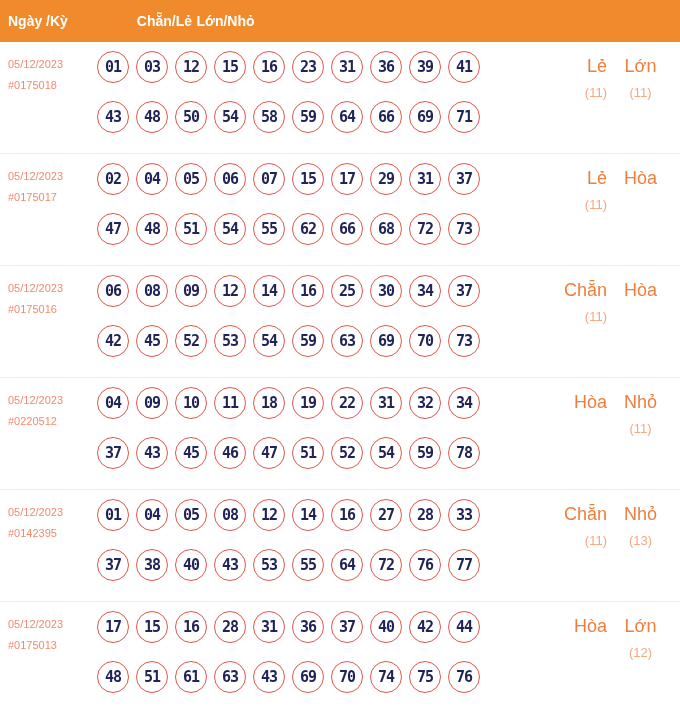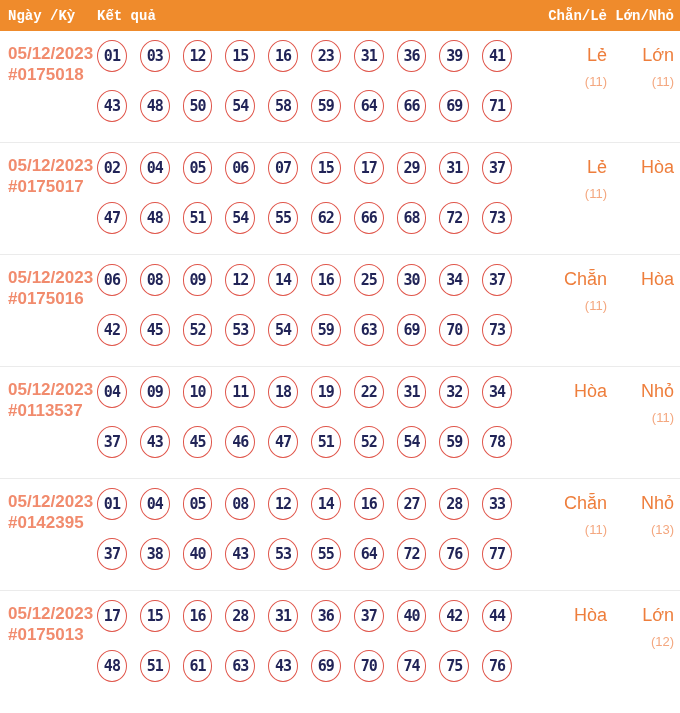--- a/index.html
+++ b/index.html
@@ -6,47 +6,45 @@
   html, body { width: 680px; height: 713px; }
   body {
     font-family: "Liberation Sans", sans-serif;
     background: #ffffff;
     overflow: hidden;
   }
   .table { width: 680px; }
   .thead {
     display: flex;
     align-items: center;
-    height: 31px;
+    height: 42px;
     background: #ef8b2c;
     color: #ffffff;
     font-weight: 700;
     font-size: 14px;
-    font-family: Liberation Mono, monospace;
   }
   .col-date   { width: 97px;  padding-left: 8px; }
   .col-result { width: 415px; }
   .col-side   { width: 95px;  text-align: right; }
-  .col-bigsmall { width: 73px; padding-right: 6px; text-align: right; }
+  .col-bigsmall { width: 73px; padding-right: 6px; text-align: center; }
 
   .row {
     display: flex;
     padding: 9px 0 20px 0;
   }
   .row + .row { border-top: 1px solid #ebebeb; }
 
   .date-cell { padding-top: 3px; }
   .date, .draw-id {
     color: #f18b6d;
-    font-size: 17px;
+    font-size: 11px;
     line-height: 21px;
-    font-weight: bold;
-  }
-
-  .ball-line { display: flex; gap: 13px; }
+  }
+
+  .ball-line { display: flex; gap: 7px; }
   .ball-line.line2 { margin-top: 18px; }
   .ball {
     width: 32px; height: 32px;
     border: 1.5px solid #e0564b;
     border-radius: 50%;
     background: #ffffff;
     color: #212457;
     font-family: "DejaVu Sans Mono", monospace;
     font-weight: 700;
     font-size: 15px;
@@ -59,21 +57,20 @@
   .side-cell { padding-top: 5px; }
   .side-label { color: #ee7e3c; font-size: 18px; }
   .side-count { color: #f4a77f; font-size: 13px; margin-top: 8px; min-height: 13px; }
 </style>
 </head>
 <body>
 
 <div class="table">
   <div class="thead">
     <div class="col-date">Ngày /Kỳ</div>
-    <div class="col-result">Kết quả</div>
     <div class="col-side">Chẵn/Lẻ</div>
     <div class="col-bigsmall">Lớn/Nhỏ</div>
   </div>
   <div id="rows">
   <div class="row">
     <div class="col-date date-cell">
       <div class="date">05/12/2023</div>
       <div class="draw-id">#0175018</div>
     </div>
     <div class="col-result">
@@ -190,21 +187,21 @@
     </div>
     <div class="col-bigsmall side-cell">
       <div class="side-label">Hòa</div>
       <div class="side-count"></div>
     </div>
   </div>
 
   <div class="row">
     <div class="col-date date-cell">
       <div class="date">05/12/2023</div>
-      <div class="draw-id">#0113537</div>
+      <div class="draw-id">#0220512</div>
     </div>
     <div class="col-result">
       <div class="ball-line line1">
             <span class="ball">04</span>
             <span class="ball">09</span>
             <span class="ball">10</span>
             <span class="ball">11</span>
             <span class="ball">18</span>
             <span class="ball">19</span>
             <span class="ball">22</span>

